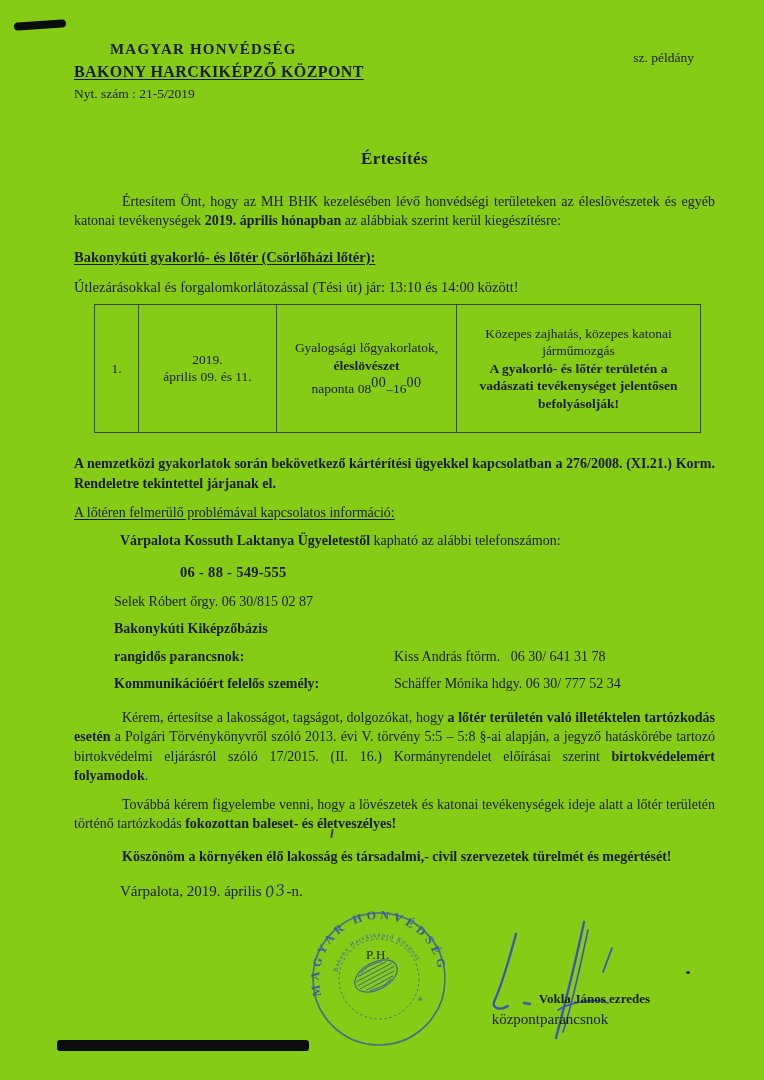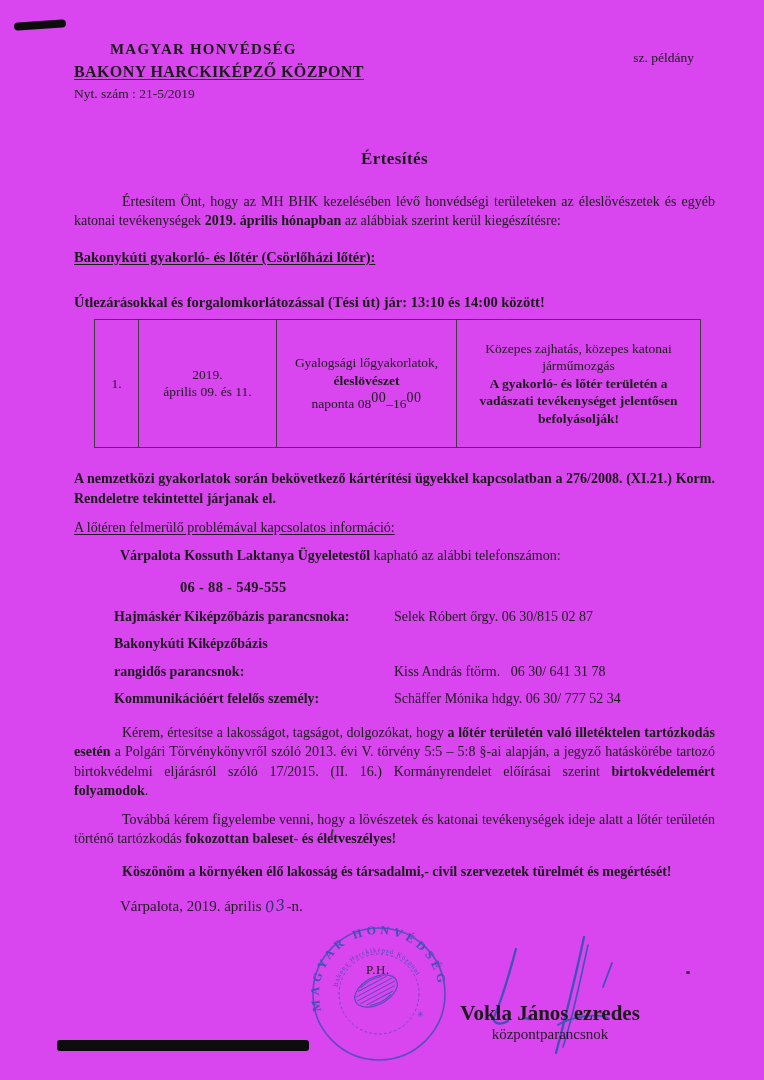--- a/index.html
+++ b/index.html
@@ -1,21 +1,21 @@
 <!DOCTYPE html>
 <html lang="hu"><head>
 <meta charset="utf-8">
 <style>
   * { margin:0; padding:0; box-sizing:border-box; }
   html,body { background:#e8e8e8; }
   .page {
     position:relative;
     width:764px; height:1080px;
     margin:0 auto;
-    background:#d946ef;
+    background:#84cc16;
     overflow:hidden;
     font-family:"Liberation Serif","DejaVu Serif",serif;
     color:#1b1b1b;
     font-size:14px; line-height:19.5px;
     padding:0 49px 0 74px;
   }
   
   .artifact { position:absolute; background:#0c0c0c; }
   .mark-topleft { left:14px; top:21px; width:52px; height:8px; border-radius:4px; transform:rotate(-4deg); }
   .mark-bottom { left:57px; top:1040px; width:252px; height:11px; border-radius:3px; }
@@ -31,21 +31,21 @@
 
   .doc-title { margin-top:47px; text-align:center; }
   .doc-title span { font-size:17px; font-weight:bold; text-underline-offset:2px; letter-spacing:.4px; }
 
   p.body { text-align:justify; }
   .indent { text-indent:48px; }
   .mt { margin-top:22px; }
   b, .bold { font-weight:bold; }
 
   .range-heading { margin-top:17px; font-size:14.5px; font-weight:bold; text-decoration:underline; text-underline-offset:2px; }
-  .closure { margin-top:26px; font-size:14.5px; font-weight:bold; }
+  .closure { margin-top:11px; font-size:14.5px; font-weight:normal; }
 
   table.sched { margin-top:6px; margin-left:20px; width:606px; border-collapse:collapse; table-layout:fixed; }
   table.sched td { border:1.4px solid #3d3d3d; font-size:13.5px; line-height:17.5px; text-align:center; vertical-align:middle; padding:20px 4px; }
   td.c-num { width:44px; }
   td.c-date { width:138px; }
   td.c-act { width:180px; }
   td.c-imp { width:244px; }
   .sup { font-size:14px; vertical-align:super; letter-spacing:.5px; }
 
   .legal { margin-top:21px; font-weight:bold; text-align:justify; }
@@ -64,21 +64,21 @@
 
   .date-line { margin-top:16px; margin-left:46px; font-size:15px; }
   .handwritten { font-family:"DejaVu Serif",serif; font-style:italic; color:#2c3470;
                  display:inline-block; transform:rotate(-8deg); font-size:15px; letter-spacing:1px; }
 
   .footer { position:relative; height:235px; }
   .stamp-svg { position:absolute; left:230px; top:2px; opacity:.92; }
   .ph-label { position:absolute; left:292px; top:43px; font-size:13px; color:#1f1f1f; letter-spacing:.5px; }
   .sig-svg { position:absolute; left:396px; top:8px; }
   .sign-block { position:absolute; left:376px; top:86px; width:200px; text-align:center; }
-  .sign-name { font-size:21px; font-weight:bold; line-height:21px; }
+  .sign-name { font-size:13px; font-weight:bold; line-height:21px;text-align:right; }
   .sign-role { font-size:15px; line-height:21px; }
 </style>
 </head>
 <body>
 
 <div class="page">
 
   <div class="artifact mark-topleft"></div>
 
   <div class="copy-note">sz. példány</div>
@@ -121,21 +121,20 @@
   <p class="legal">A nemzetközi gyakorlatok során bekövetkező kártérítési ügyekkel kapcsolatban a 276/2008. (XI.21.) Korm. Rendeletre tekintettel járjanak el.</p>
 
   <div class="info-heading">A lőtéren felmerülő problémával kapcsolatos információ:</div>
 
   <div class="duty-line"><b>Várpalota Kossuth Laktanya Ügyeletestől</b><span> kapható az alábbi telefonszámon:</span></div>
 
   <div class="phone-main">06 - 88 - 549-555</div>
 
   <div class="contacts">
     <div class="contact-row">
-      <span class="lbl">Hajmáskér Kiképzőbázis parancsnoka:</span>
       <span class="val">Selek Róbert őrgy. 06 30/815 02 87</span>
     </div>
     <div class="contact-row">
       <span class="lbl">Bakonykúti Kiképzőbázis</span>
       <span class="val"></span>
     </div>
     <div class="contact-row">
       <span class="lbl">rangidős parancsnok:</span>
       <span class="val">Kiss András ftörm.   06 30/ 641 31 78</span>
     </div>

